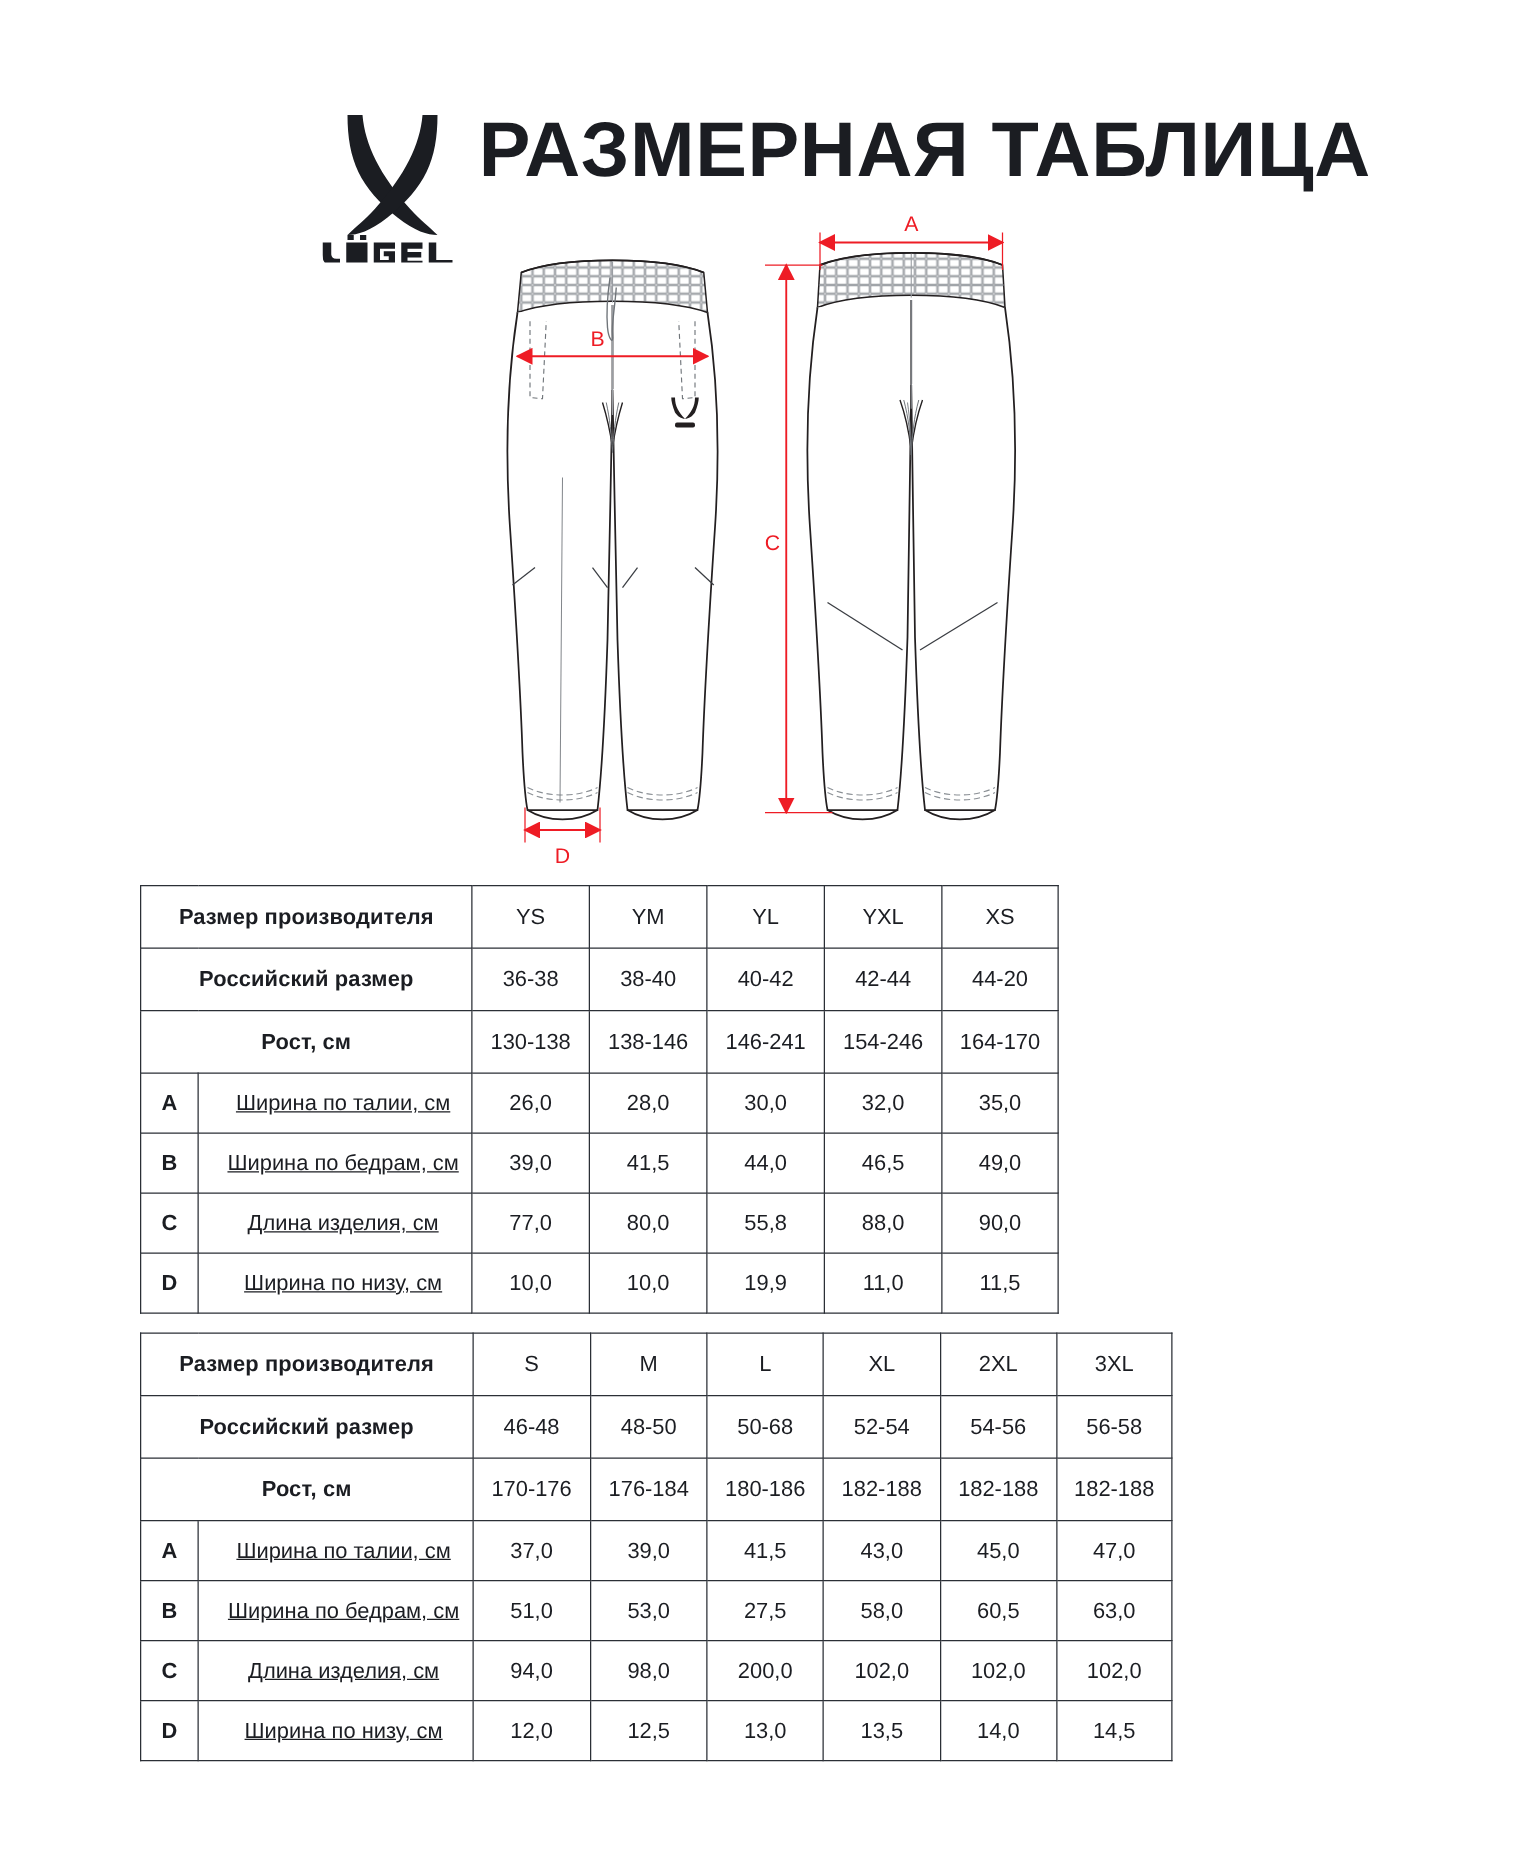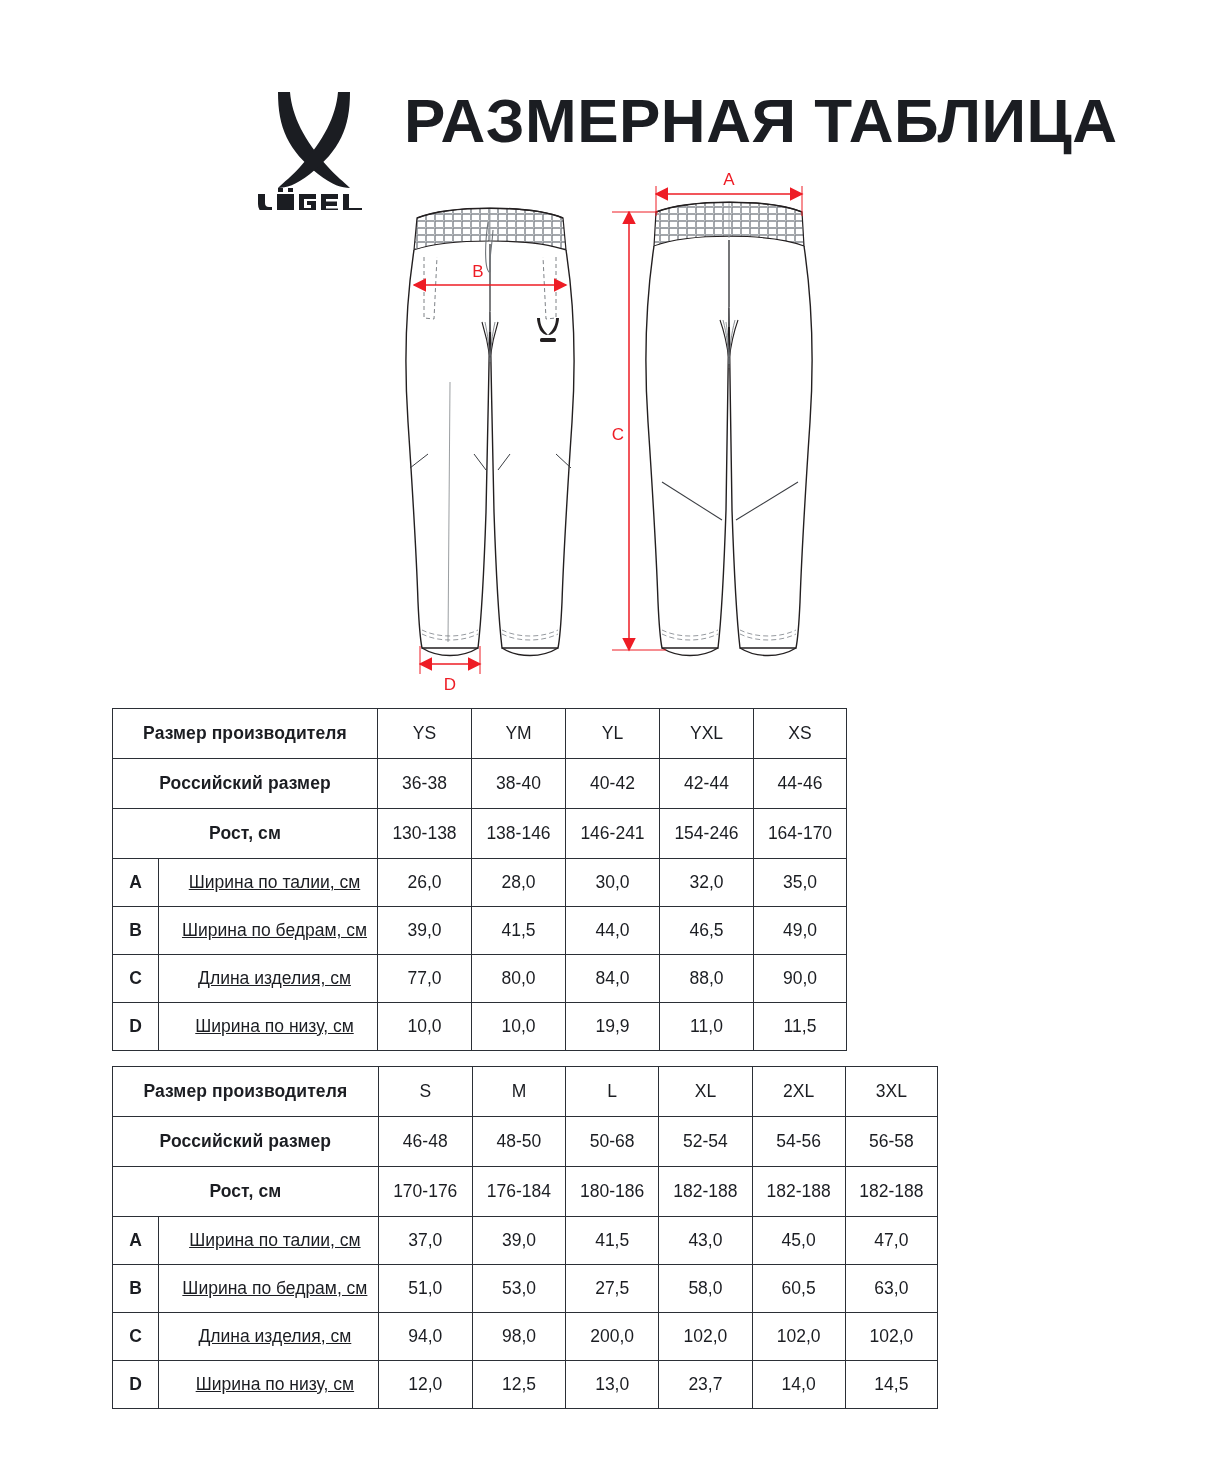--- a/index.html
+++ b/index.html
@@ -35,21 +35,20 @@
   #page-title {
     position: absolute;
     left: 383px;
     top: 12px;
     font-size: 62px;
     font-weight: bold;
     letter-spacing: 0.5px;
     line-height: 1;
     white-space: nowrap;
     font-family: "Liberation Sans", sans-serif;
-    margin-left: 21px;
   }
 
   
   #tech-drawing {
     position: absolute;
     left: 390px;
     top: 172px;
     width: 470px;
     height: 525px;
   }
@@ -261,21 +260,21 @@
       <td class="val">YL</td>
       <td class="val">YXL</td>
       <td class="val">XS</td>
     </tr>
     <tr class="hdr">
       <td class="hdr-label" colspan="2">Российский размер</td>
       <td class="val">36-38</td>
       <td class="val">38-40</td>
       <td class="val">40-42</td>
       <td class="val">42-44</td>
-      <td class="val">44-46</td>
+      <td class="val">44-20</td>
     </tr>
     <tr class="hdr">
       <td class="hdr-label" colspan="2">Рост, см</td>
       <td class="val">130-138</td>
       <td class="val">138-146</td>
       <td class="val">146-241</td>
       <td class="val">154-246</td>
       <td class="val">164-170</td>
     </tr>
 
@@ -295,21 +294,21 @@
       <td class="val">41,5</td>
       <td class="val">44,0</td>
       <td class="val">46,5</td>
       <td class="val">49,0</td>
     </tr>
     <tr>
       <td class="letter-cell">C</td>
       <td class="meas-label">Длина изделия, см</td>
       <td class="val">77,0</td>
       <td class="val">80,0</td>
-      <td class="val">84,0</td>
+      <td class="val">55,8</td>
       <td class="val">88,0</td>
       <td class="val">90,0</td>
     </tr>
     <tr>
       <td class="letter-cell">D</td>
       <td class="meas-label">Ширина по низу, см</td>
       <td class="val">10,0</td>
       <td class="val">10,0</td>
       <td class="val">19,9</td>
       <td class="val">11,0</td>
@@ -387,18 +386,18 @@
       <td class="val">102,0</td>
       <td class="val">102,0</td>
       <td class="val">102,0</td>
     </tr>
     <tr>
       <td class="letter-cell">D</td>
       <td class="meas-label">Ширина по низу, см</td>
       <td class="val">12,0</td>
       <td class="val">12,5</td>
       <td class="val">13,0</td>
-      <td class="val">23,7</td>
+      <td class="val">13,5</td>
       <td class="val">14,0</td>
       <td class="val">14,5</td>
     </tr>
   </tbody>
 </table>
 
 </body></html>

